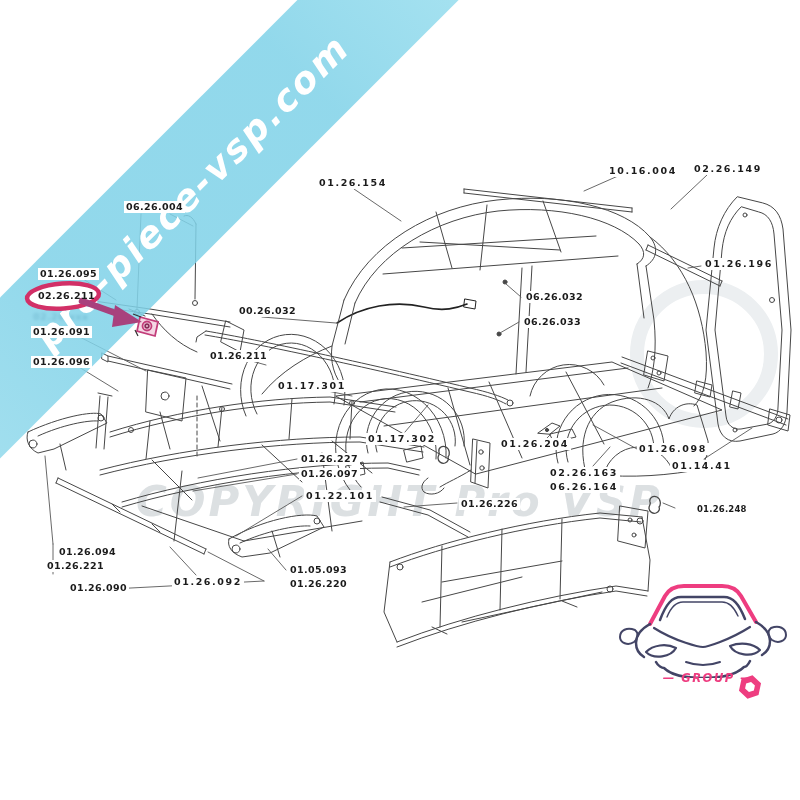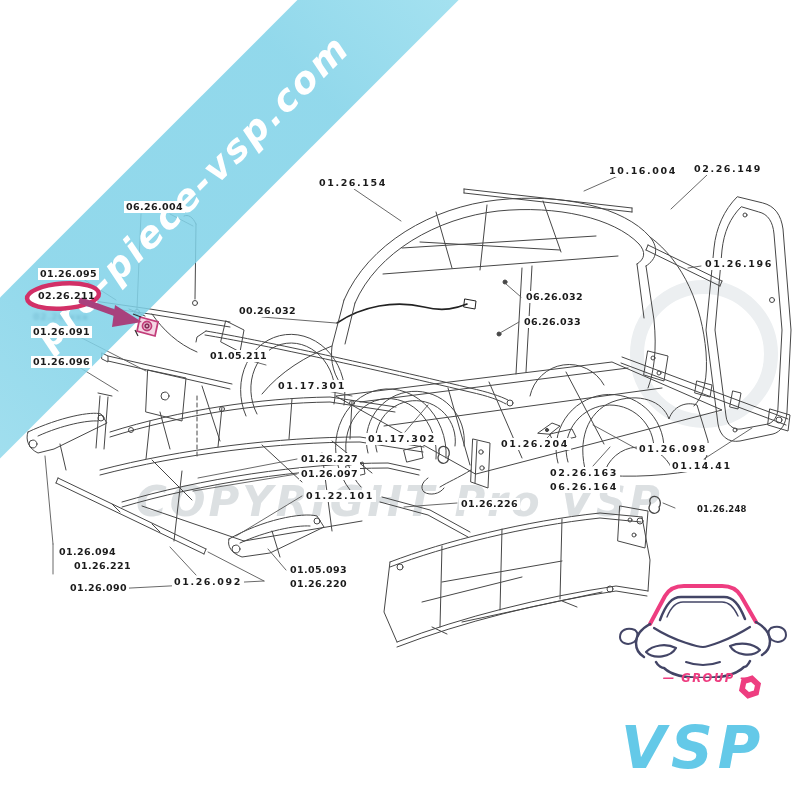--- a/index.html
+++ b/index.html
@@ -278,35 +278,35 @@
   </g>
 </svg>
 
 <div id="labels">
     <div class="plabel" style="left: 124px; top: 201px;">06.26.004</div>
     <div class="plabel" style="left: 38px; top: 268px;">01.26.095</div>
     <div class="plabel circled" style="left: 36px; top: 290px;">02.26.211</div>
     <div class="plabel" style="left: 31px; top: 326px;">01.26.091</div>
     <div class="plabel" style="left: 31px; top: 356px;">01.26.096</div>
     <div class="plabel" style="left: 237px; top: 305px;">00.26.032</div>
-    <div class="plabel" style="left: 208px; top: 350px;">01.05.211</div>
+    <div class="plabel" style="left: 208px; top: 350px;">01.26.211</div>
     <div class="plabel spaced" style="left: 276px; top: 380px;">01.17.301</div>
     <div class="plabel spaced" style="left: 366px; top: 433px;">01.17.302</div>
     <div class="plabel spaced" style="left: 317px; top: 177px;">01.26.154</div>
     <div class="plabel spaced" style="left: 607px; top: 165px; text-align: right;">10.16.004</div>
     <div class="plabel spaced" style="left: 692px; top: 163px;">02.26.149</div>
     <div class="plabel spaced" style="left: 703px; top: 258px;">01.26.196</div>
     <div class="plabel" style="left: 524px; top: 291px;">06.26.032</div>
     <div class="plabel" style="left: 522px; top: 316px;">06.26.033</div>
     <div class="plabel spaced" style="left: 499px; top: 438px; text-align: right;">01.26.204</div>
     <div class="plabel" style="left: 299px; top: 453px;">01.26.227</div>
     <div class="plabel" style="left: 299px; top: 468px;">01.26.097</div>
     <div class="plabel spaced" style="left: 304px; top: 490px;">01.22.101</div>
     <div class="plabel" style="left: 57px; top: 546px;">01.26.094</div>
-    <div class="plabel" style="left: 72px; top: 560px;">01.26.221</div>
+    <div class="plabel" style="left: 45px; top: 560px;">01.26.221</div>
     <div class="plabel" style="left: 68px; top: 582px;">01.26.090</div>
     <div class="plabel spaced" style="left: 172px; top: 576px;">01.26.092</div>
     <div class="plabel" style="left: 288px; top: 564px;">01.05.093</div>
     <div class="plabel" style="left: 288px; top: 578px;">01.26.220</div>
     <div class="plabel" style="left: 459px; top: 498px;">01.26.226</div>
     <div class="plabel spaced" style="left: 548px; top: 467px;">02.26.163</div>
     <div class="plabel spaced" style="left: 548px; top: 481px;">06.26.164</div>
     <div class="plabel spaced" style="left: 637px; top: 443px;">01.26.098</div>
     <div class="plabel spaced" style="left: 670px; top: 460px;">01.14.41</div>
     <div class="plabel small" style="left: 695px; top: 503px;">01.26.248</div>
@@ -325,14 +325,13 @@
     <path d="M646,652 C653,645 666,643 676,648 C671,657 654,660 646,652 Z" stroke="#434566" stroke-width="2.2"></path>
     <path d="M760,650 C753,643 740,642 730,646 C735,655 752,658 760,650 Z" stroke="#434566" stroke-width="2.2"></path>
     <path d="M686,662 C697,666 709,666 720,662" stroke="#434566" stroke-width="2"></path>
     <path d="M656,662 C658,666 662,668 664,668 C670,674 680,678 703,678 C728,678 738,673 744,667 C746,667 748,665 750,661" stroke="#434566" stroke-width="2.5"></path>
     <path d="M688,681 C696,684 710,684 718,681" stroke="#434566" stroke-width="2"></path>
   </svg>
   <div class="group">— GROUP —</div>
   <svg class="hex" width="26" height="26" viewBox="0 0 26 26">
     <path d="M13,1 L23,7 L23,19 L13,25 L3,19 L3,7 Z M13,8 L17.5,10.5 L17.5,15.5 L13,18 L8.5,15.5 L8.5,10.5 Z" fill="#ee3d80" fill-rule="evenodd" transform="rotate(12 13 13)"></path>
   </svg>
-  <div class="vsp">VSP</div>
 </div>
 
 </body></html>

